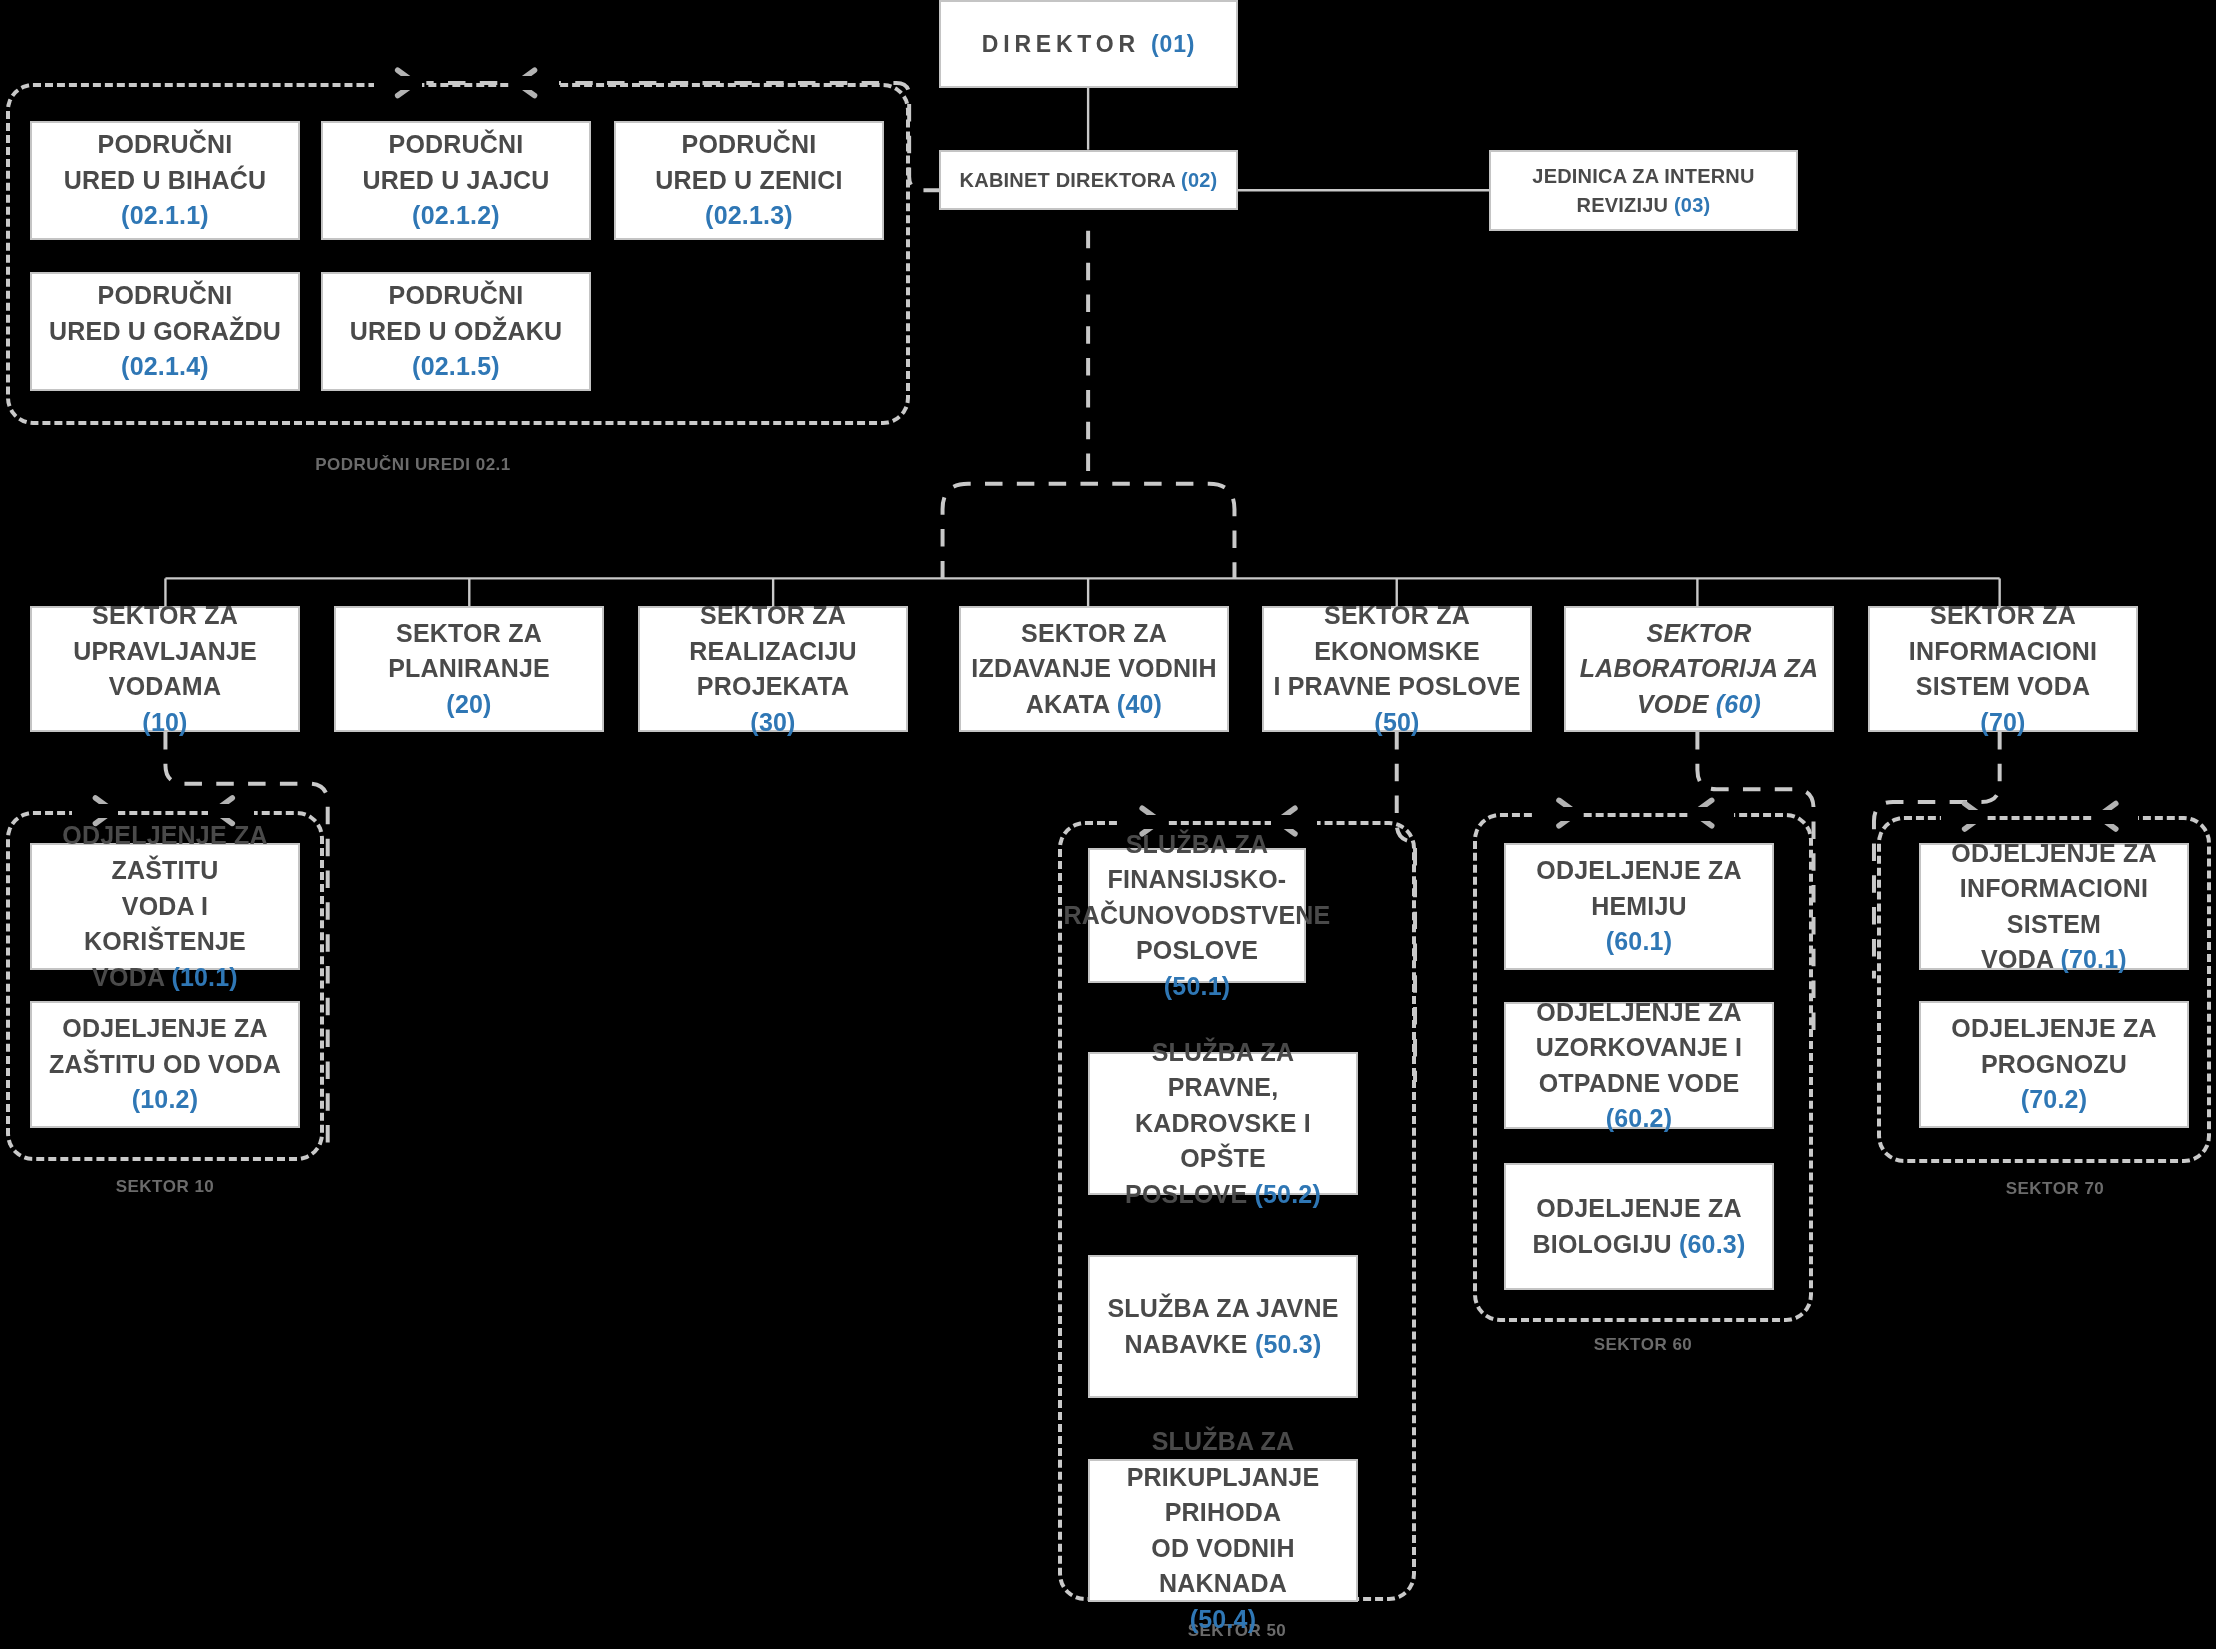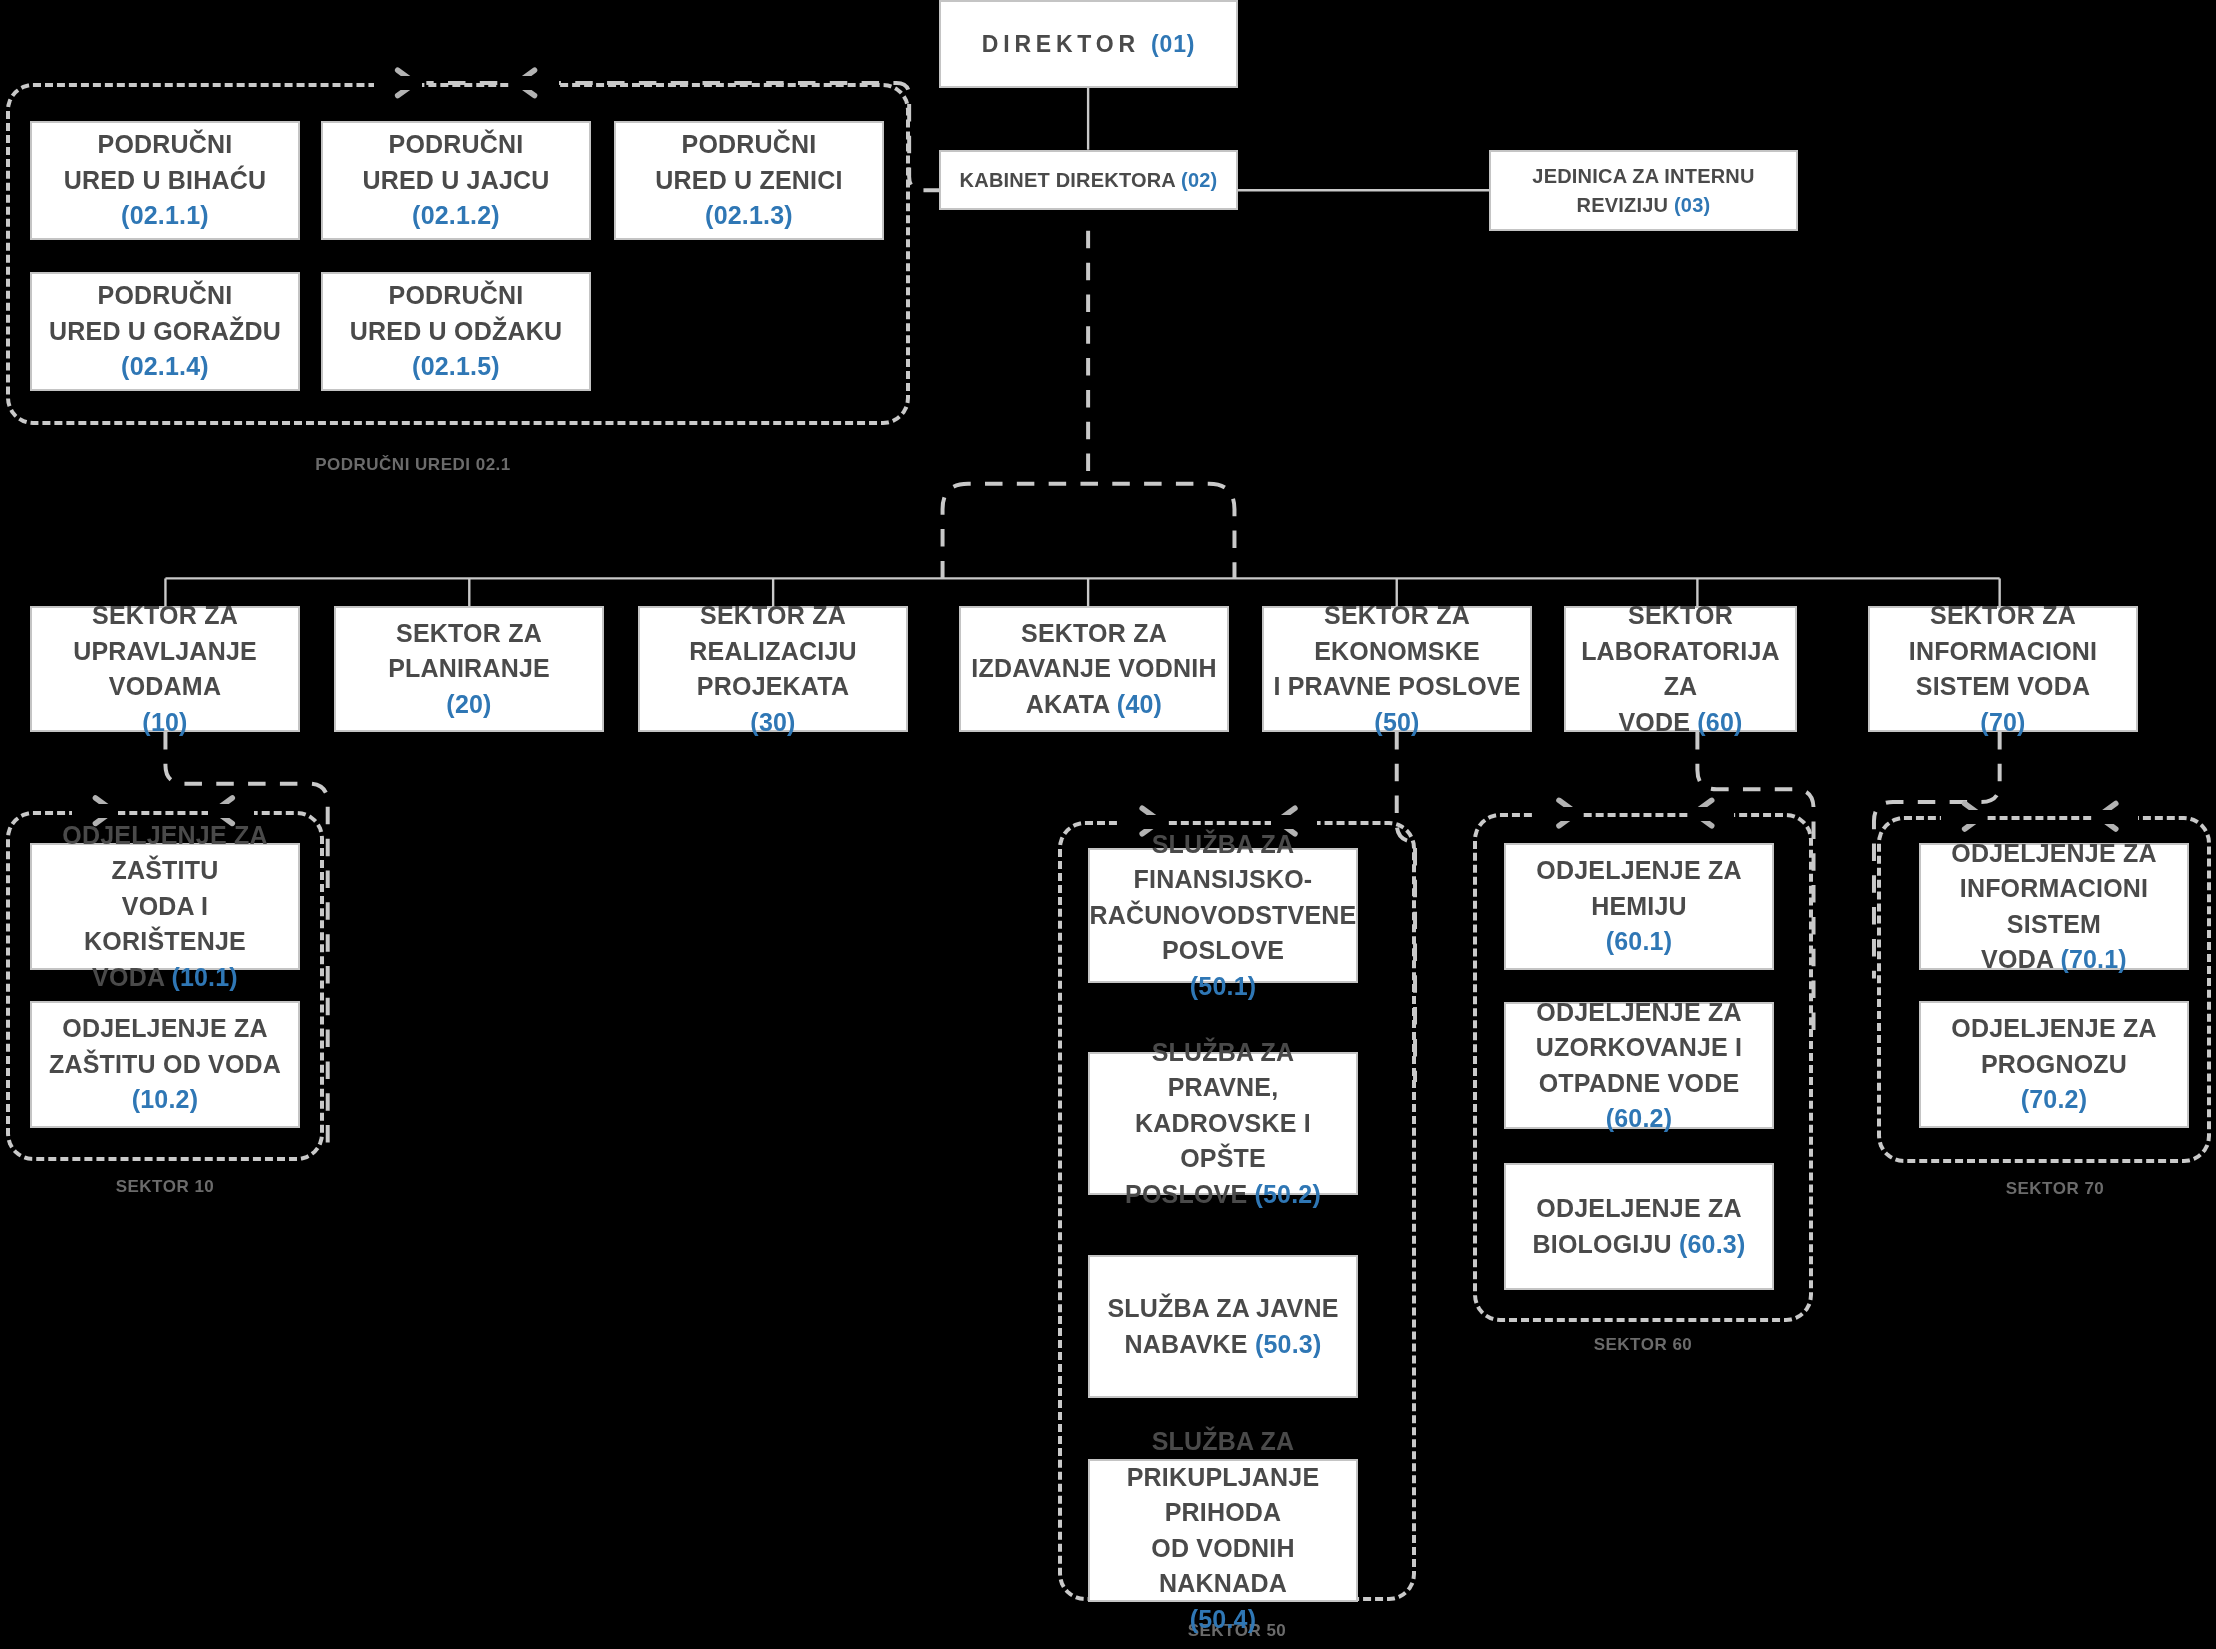--- a/index.html
+++ b/index.html
@@ -278,21 +278,21 @@
   </div>
 
   <div class="box multi" style="left:1262px; top:606px; width:270px; height:126px;">
     <div class="lbl">
       <span>SEKTOR ZA EKONOMSKE</span><br>
       <span>I PRAVNE POSLOVE</span><br>
       <span class="code">(50)</span>
     </div>
   </div>
 
-  <div class="box multi" style="left:1564px; top:606px; width:233px; height:126px;">
+  <div class="box multi" style="left:1564px; top:606px; width:270px; height:126px;font-style:italic;">
     <div class="lbl">
       <span>SEKTOR</span><br>
       <span>LABORATORIJA ZA</span><br>
       <span>VODE</span>
       <span class="code">(60)</span>
     </div>
   </div>
 
   <div class="box multi" style="left:1868px; top:606px; width:270px; height:126px;">
     <div class="lbl">
@@ -312,21 +312,21 @@
   </div>
 
   <div class="box multi" style="left:30px; top:1001px; width:270px; height:127px;">
     <div class="lbl">
       <span>ODJELJENJE ZA</span><br>
       <span>ZAŠTITU OD VODA</span><br>
       <span class="code">(10.2)</span>
     </div>
   </div>
 
-  <div class="box multi" style="left:1088px; top:848px; width:270px; height:135px;">
+  <div class="box multi" style="left:1088px; top:848px; width:218px; height:135px;">
     <div class="lbl">
       <span>SLUŽBA ZA FINANSIJSKO-</span><br>
       <span>RAČUNOVODSTVENE</span><br>
       <span>POSLOVE</span><br>
       <span class="code">(50.1)</span>
     </div>
   </div>
 
   <div class="box multi" style="left:1088px; top:1052px; width:270px; height:143px;">
     <div class="lbl">

